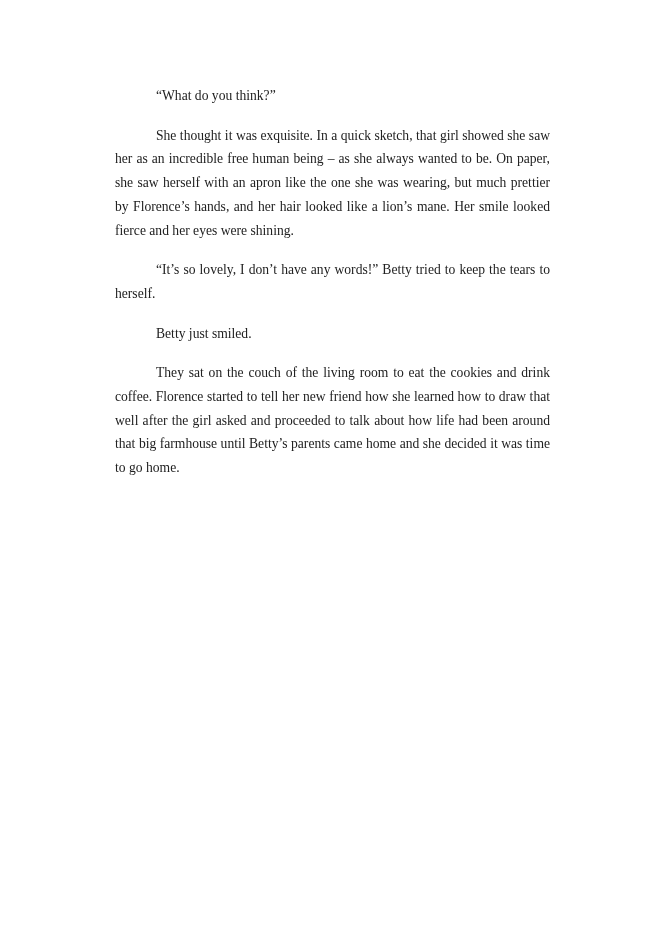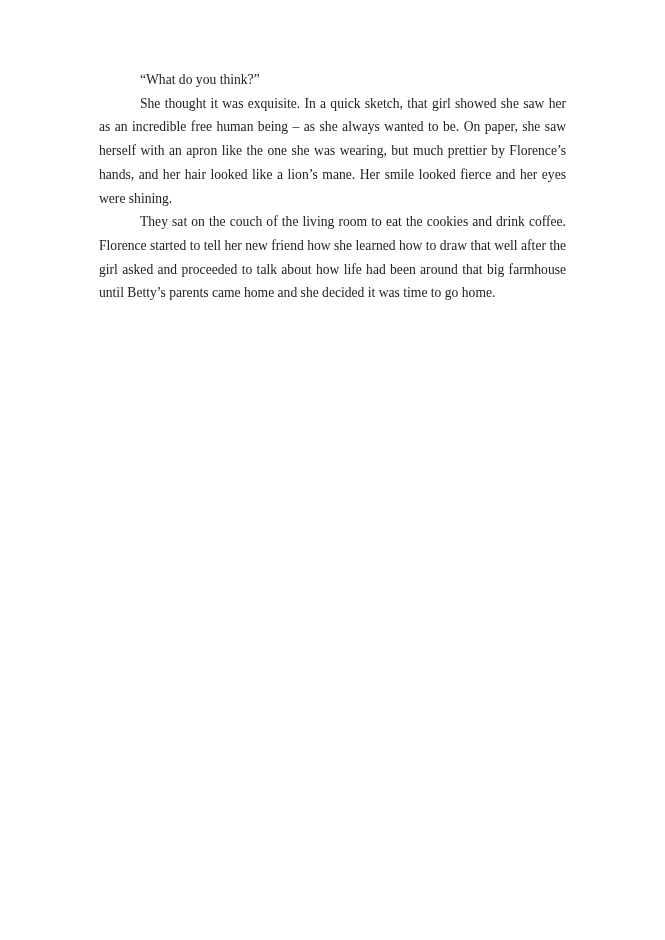--- a/index.html
+++ b/index.html
@@ -20,27 +20,29 @@
     top: 68px;
     left: 99px;
     width: 467px;
     font-family: "Liberation Serif", "DejaVu Serif", serif;
     font-size: 13.6px;
     line-height: 23.7px;
     color: #212121;
     text-align: justify;
   }
   .text-block p {
-    margin: 0;
+    margin: 16px;
     padding: 0;
     text-indent: 41px;
   }
 </style>
 </head>
 <body>
 
 <div class="page">
   <div class="text-block" id="paragraph-container">
       <p>“What do you think?”</p>
       <p>She thought it was exquisite. In a quick sketch, that girl showed she saw her as an incredible free human being – as she always wanted to be. On paper, she saw herself with an apron like the one she was wearing, but much prettier by Florence’s hands, and her hair looked like a lion’s mane. Her smile looked fierce and her eyes were shining.</p>
+      <p>“It’s so lovely, I don’t have any words!” Betty tried to keep the tears to herself.</p>
+      <p>Betty just smiled.</p>
       <p>They sat on the couch of the living room to eat the cookies and drink coffee. Florence started to tell her new friend how she learned how to draw that well after the girl asked and proceeded to talk about how life had been around that big farmhouse until Betty’s parents came home and she decided it was time to go home.</p>
     </div>
 </div>
 
 </body></html>

